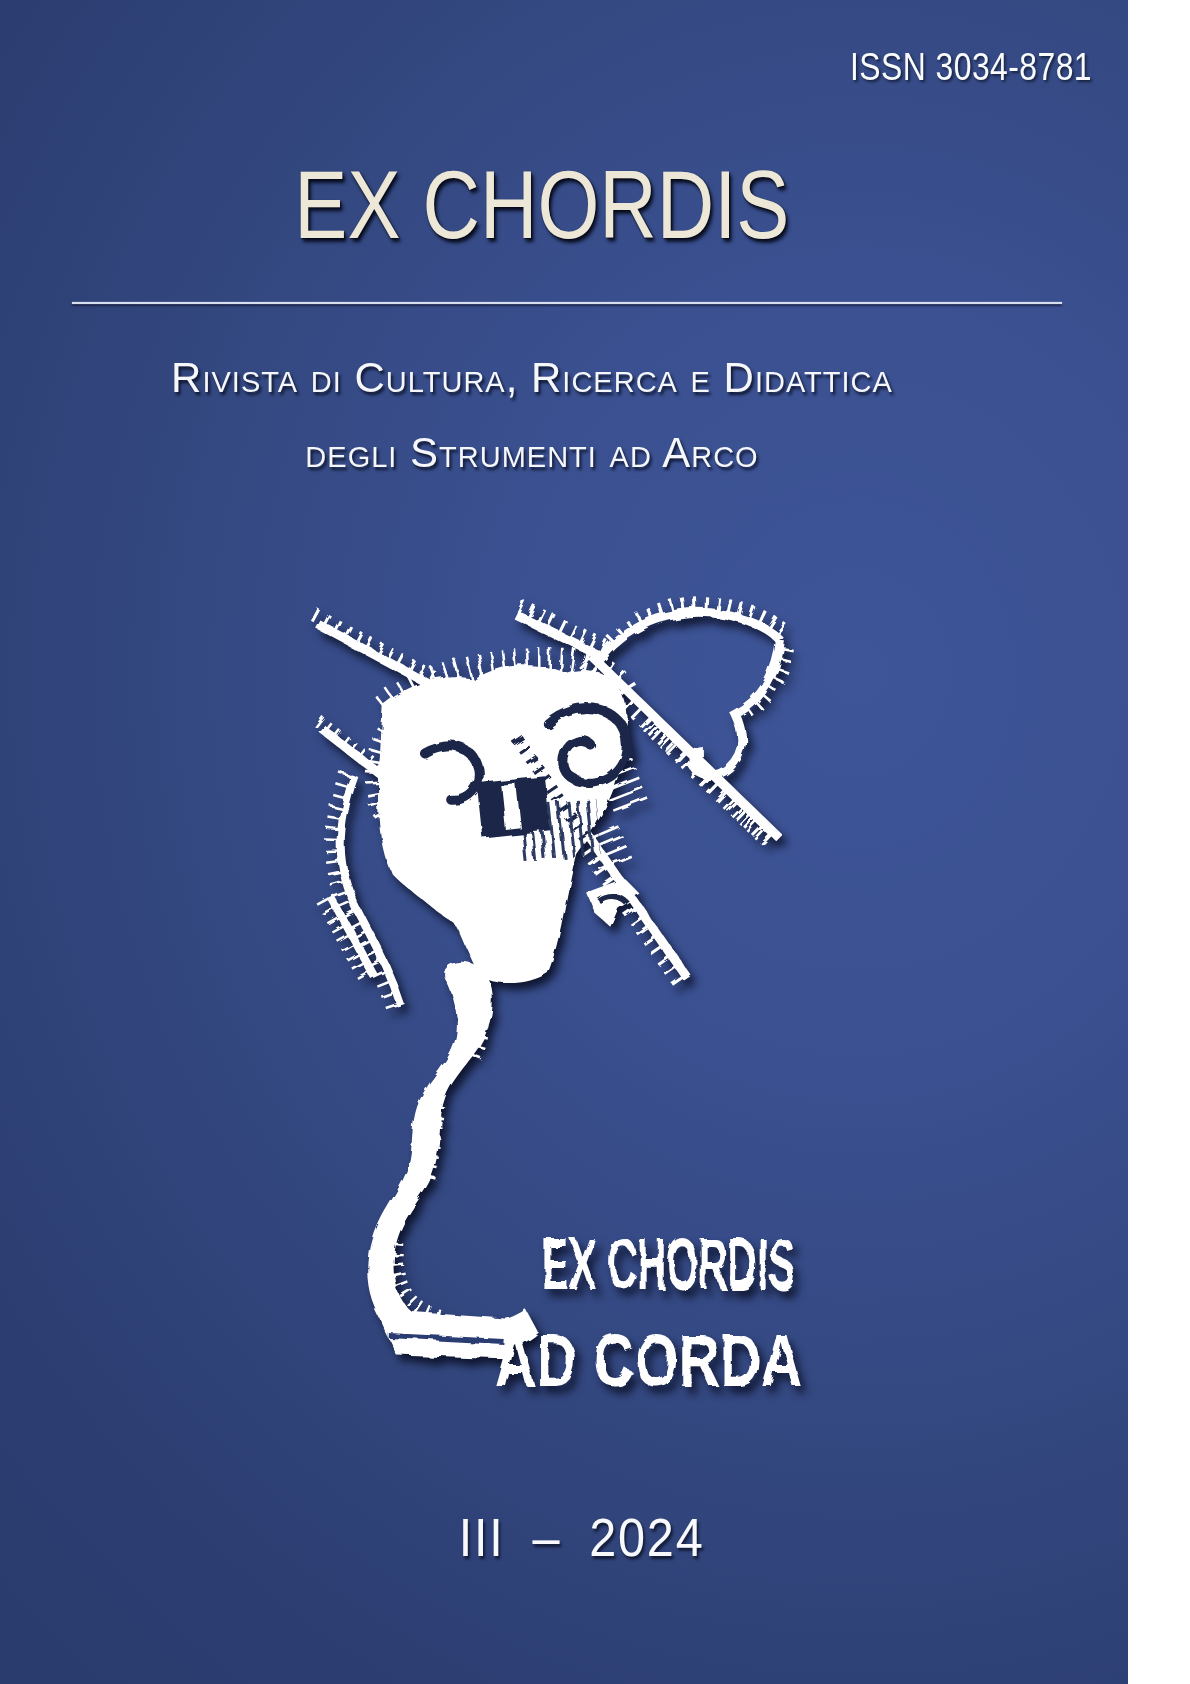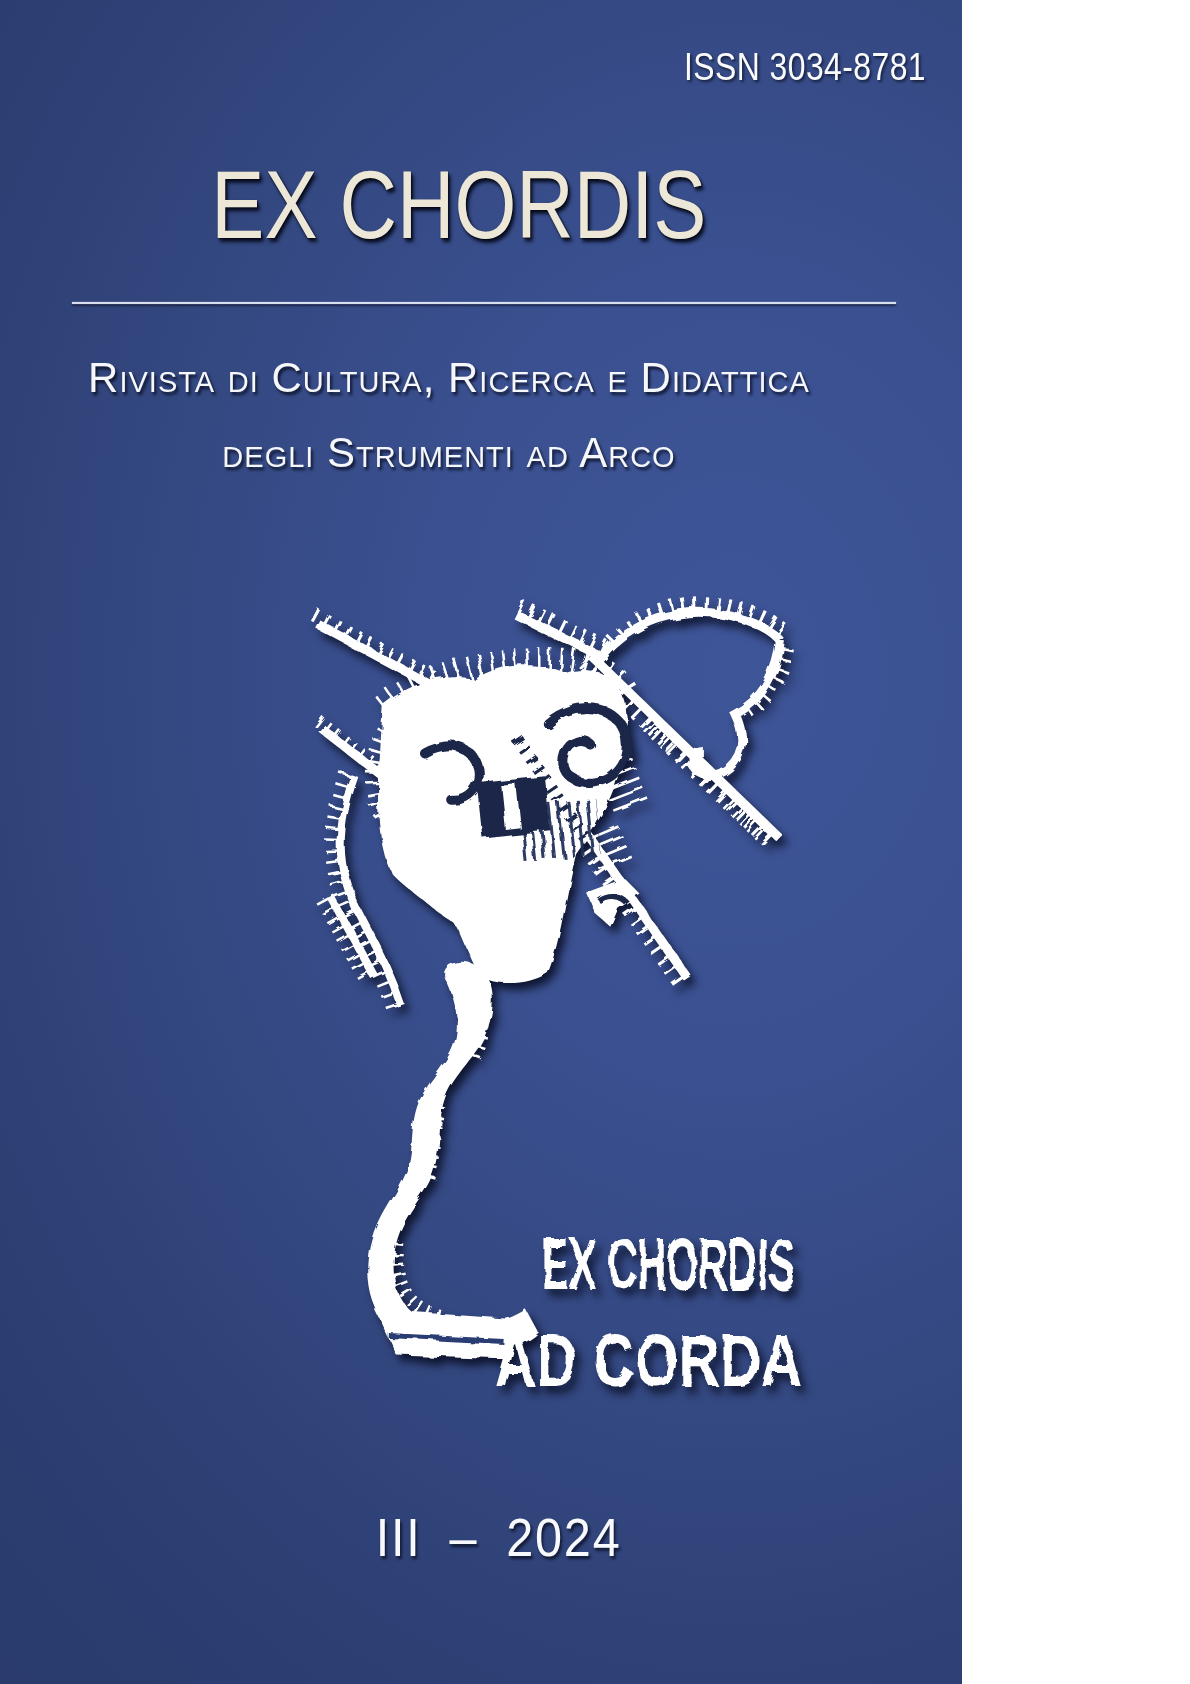--- a/index.html
+++ b/index.html
@@ -1,18 +1,18 @@
 <!DOCTYPE html>
 <html><head>
 <meta charset="utf-8">
 <style>
   html,body{margin:0;padding:0;}
   body{width:1190px;height:1684px;font-family:"Liberation Sans",sans-serif;}
   .cover{
-    position:relative;width:962px;height:1684px;overflow:hidden;
+    position:relative;width:1128px;height:1684px;overflow:hidden;
     background:radial-gradient(115% 85% at 76% 40%,
       #3e5598 0%, #3a5090 28%, #33477f 55%, #2c3e72 78%, #293a6b 100%);
   }
   .issn{
     position:absolute;top:46px;right:36px;
     font-size:38px;color:#fafbfd;letter-spacing:.5px;
     transform:scaleX(.84);transform-origin:right center;
     text-shadow:2px 2px 3px rgba(4,7,22,.65);
     white-space:nowrap;
   }

